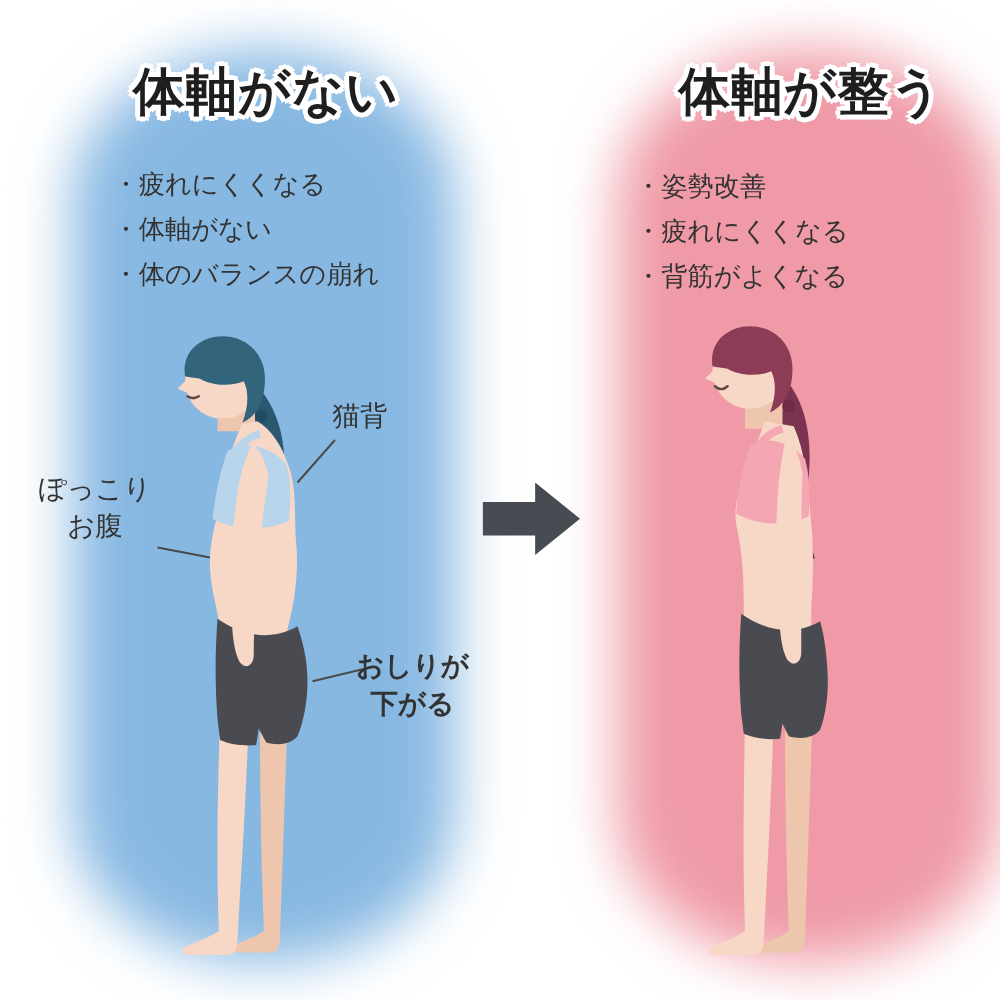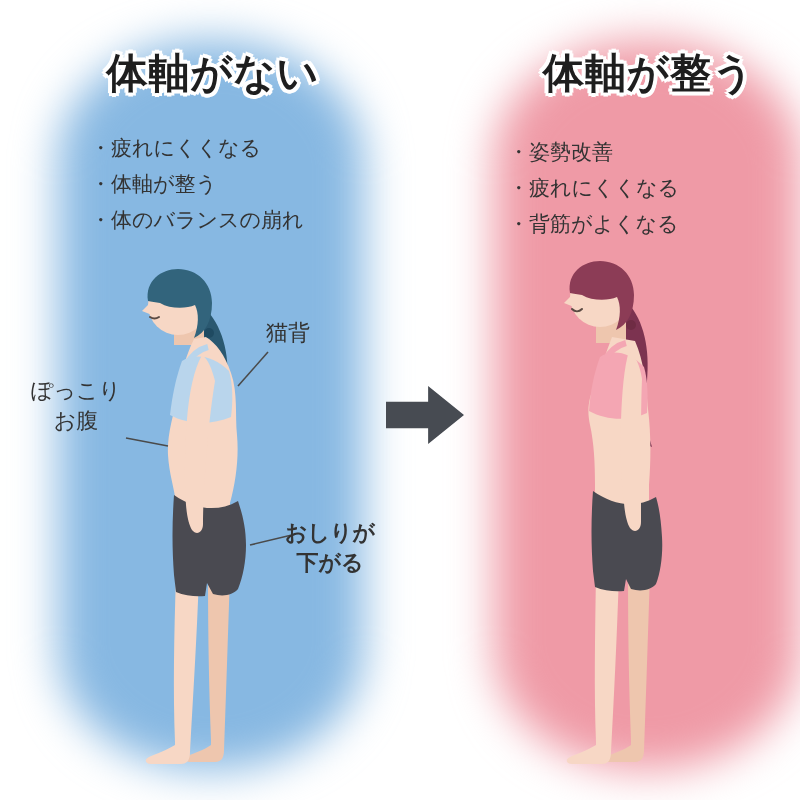--- a/index.html
+++ b/index.html
@@ -14,21 +14,21 @@
     position:absolute;top:46px;width:310px;text-align:center;
     font-size:41px;font-weight:bold;color:#1e1e1e;letter-spacing:1px;z-index:5;
     text-shadow:-3px -3px 0 #fff,3px -3px 0 #fff,-3px 3px 0 #fff,3px 3px 0 #fff,
                 0 -4px 0 #fff,0 4px 0 #fff,-4px 0 0 #fff,4px 0 0 #fff;
   }
   #title-left{left:58px;}
   #title-right{left:494px;}
 
   .bullet-list{position:absolute;z-index:5;color:#333;font-size:21px;line-height:36px;white-space:nowrap;}
   #bullets-left{left:90px;top:130px;}
-  #bullets-right{left:508px;top:134px;}
+  #bullets-right{left:508px;top:134px;font-family:Liberation Mono, monospace;}
   .bullet-item{display:block;}
 
   .figure{position:absolute;top:245px;width:230px;height:550px;z-index:3;}
   #figure-left{left:112px;}
   #figure-right{left:532px;}
 
   .callout{position:absolute;z-index:6;color:#333;font-size:22px;line-height:30px;white-space:nowrap;}
   #callout-hunch{left:266px;top:318px;}
   #callout-belly{left:24px;top:376px;width:104px;text-align:center;}
   #callout-hip{left:278px;top:518px;width:104px;text-align:center;font-weight:bold;}
@@ -46,21 +46,21 @@
 <div id="canvas">
 
   <div class="blob" id="blob-left"></div>
   <div class="blob" id="blob-right"></div>
 
   <div class="panel-title" id="title-left">体軸がない</div>
   <div class="panel-title" id="title-right">体軸が整う</div>
 
   <div class="bullet-list" id="bullets-left">
     <span class="bullet-item">・疲れにくくなる</span>
-    <span class="bullet-item">・体軸が整う</span>
+    <span class="bullet-item">・体軸がない</span>
     <span class="bullet-item">・体のバランスの崩れ</span>
   </div>
 
   <div class="bullet-list" id="bullets-right">
     <span class="bullet-item">・姿勢改善</span>
     <span class="bullet-item">・疲れにくくなる</span>
     <span class="bullet-item">・背筋がよくなる</span>
   </div>
 
   <svg class="figure" id="figure-left" viewBox="0 0 230 550">

